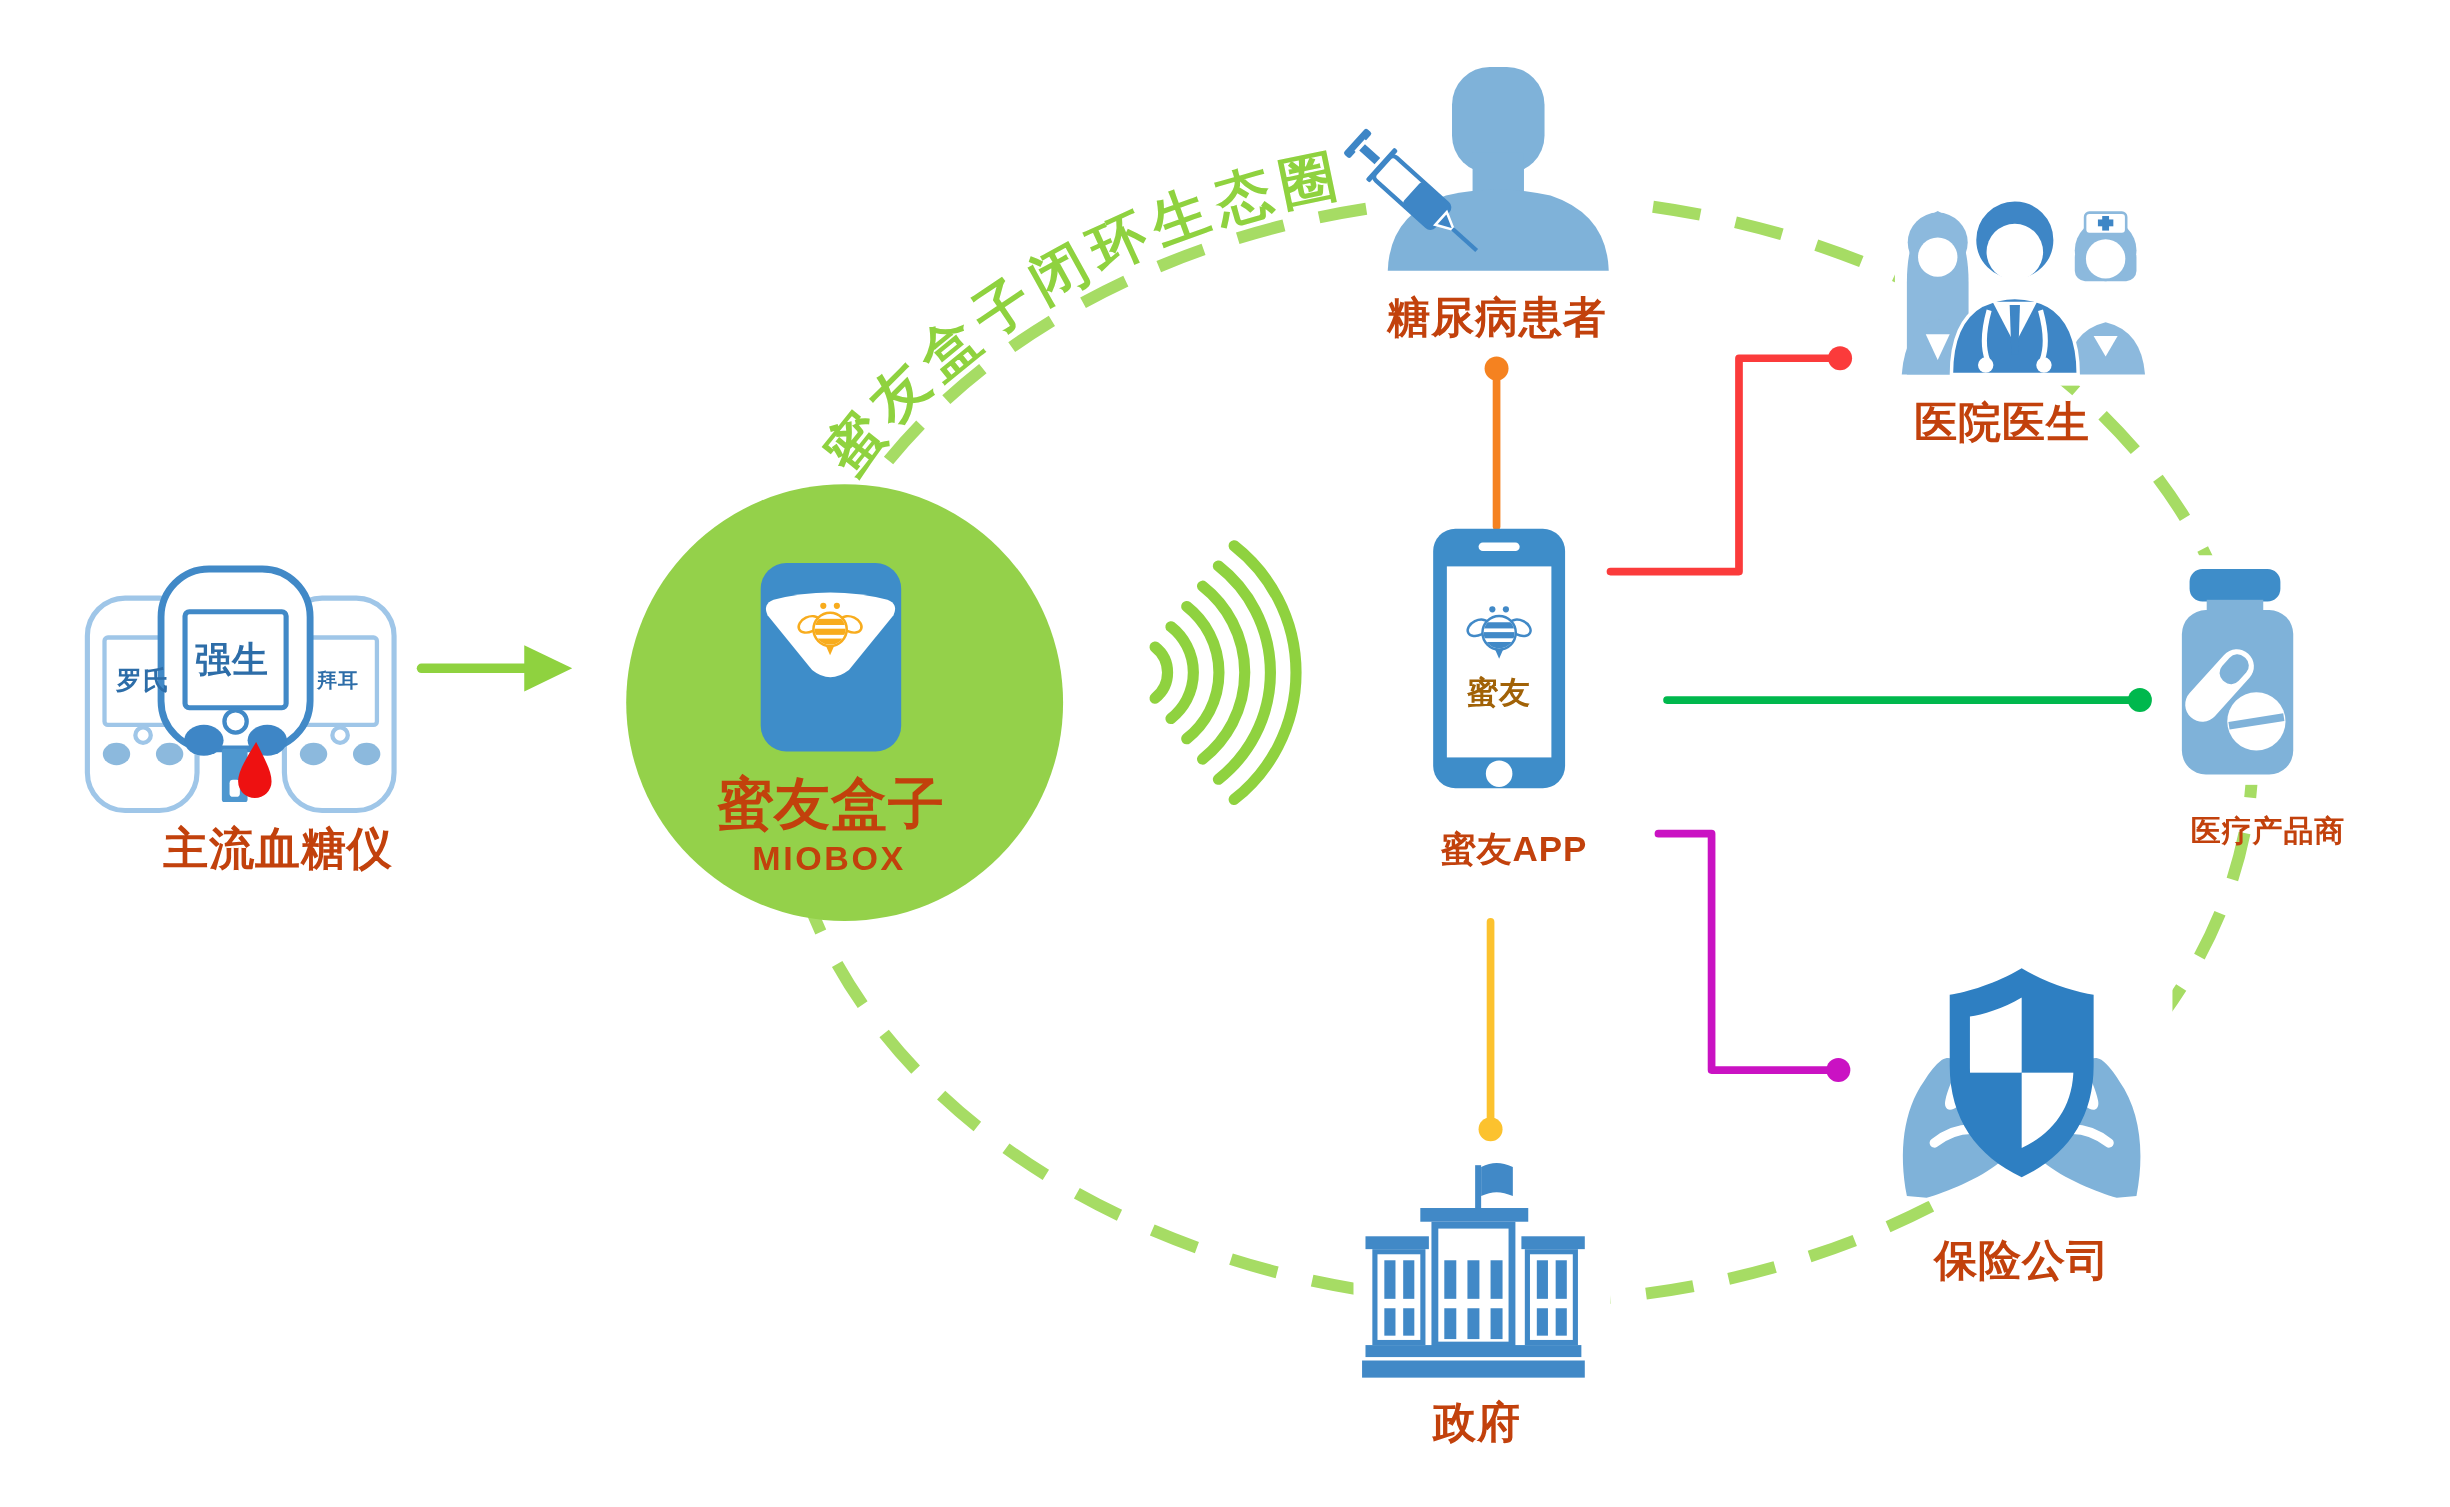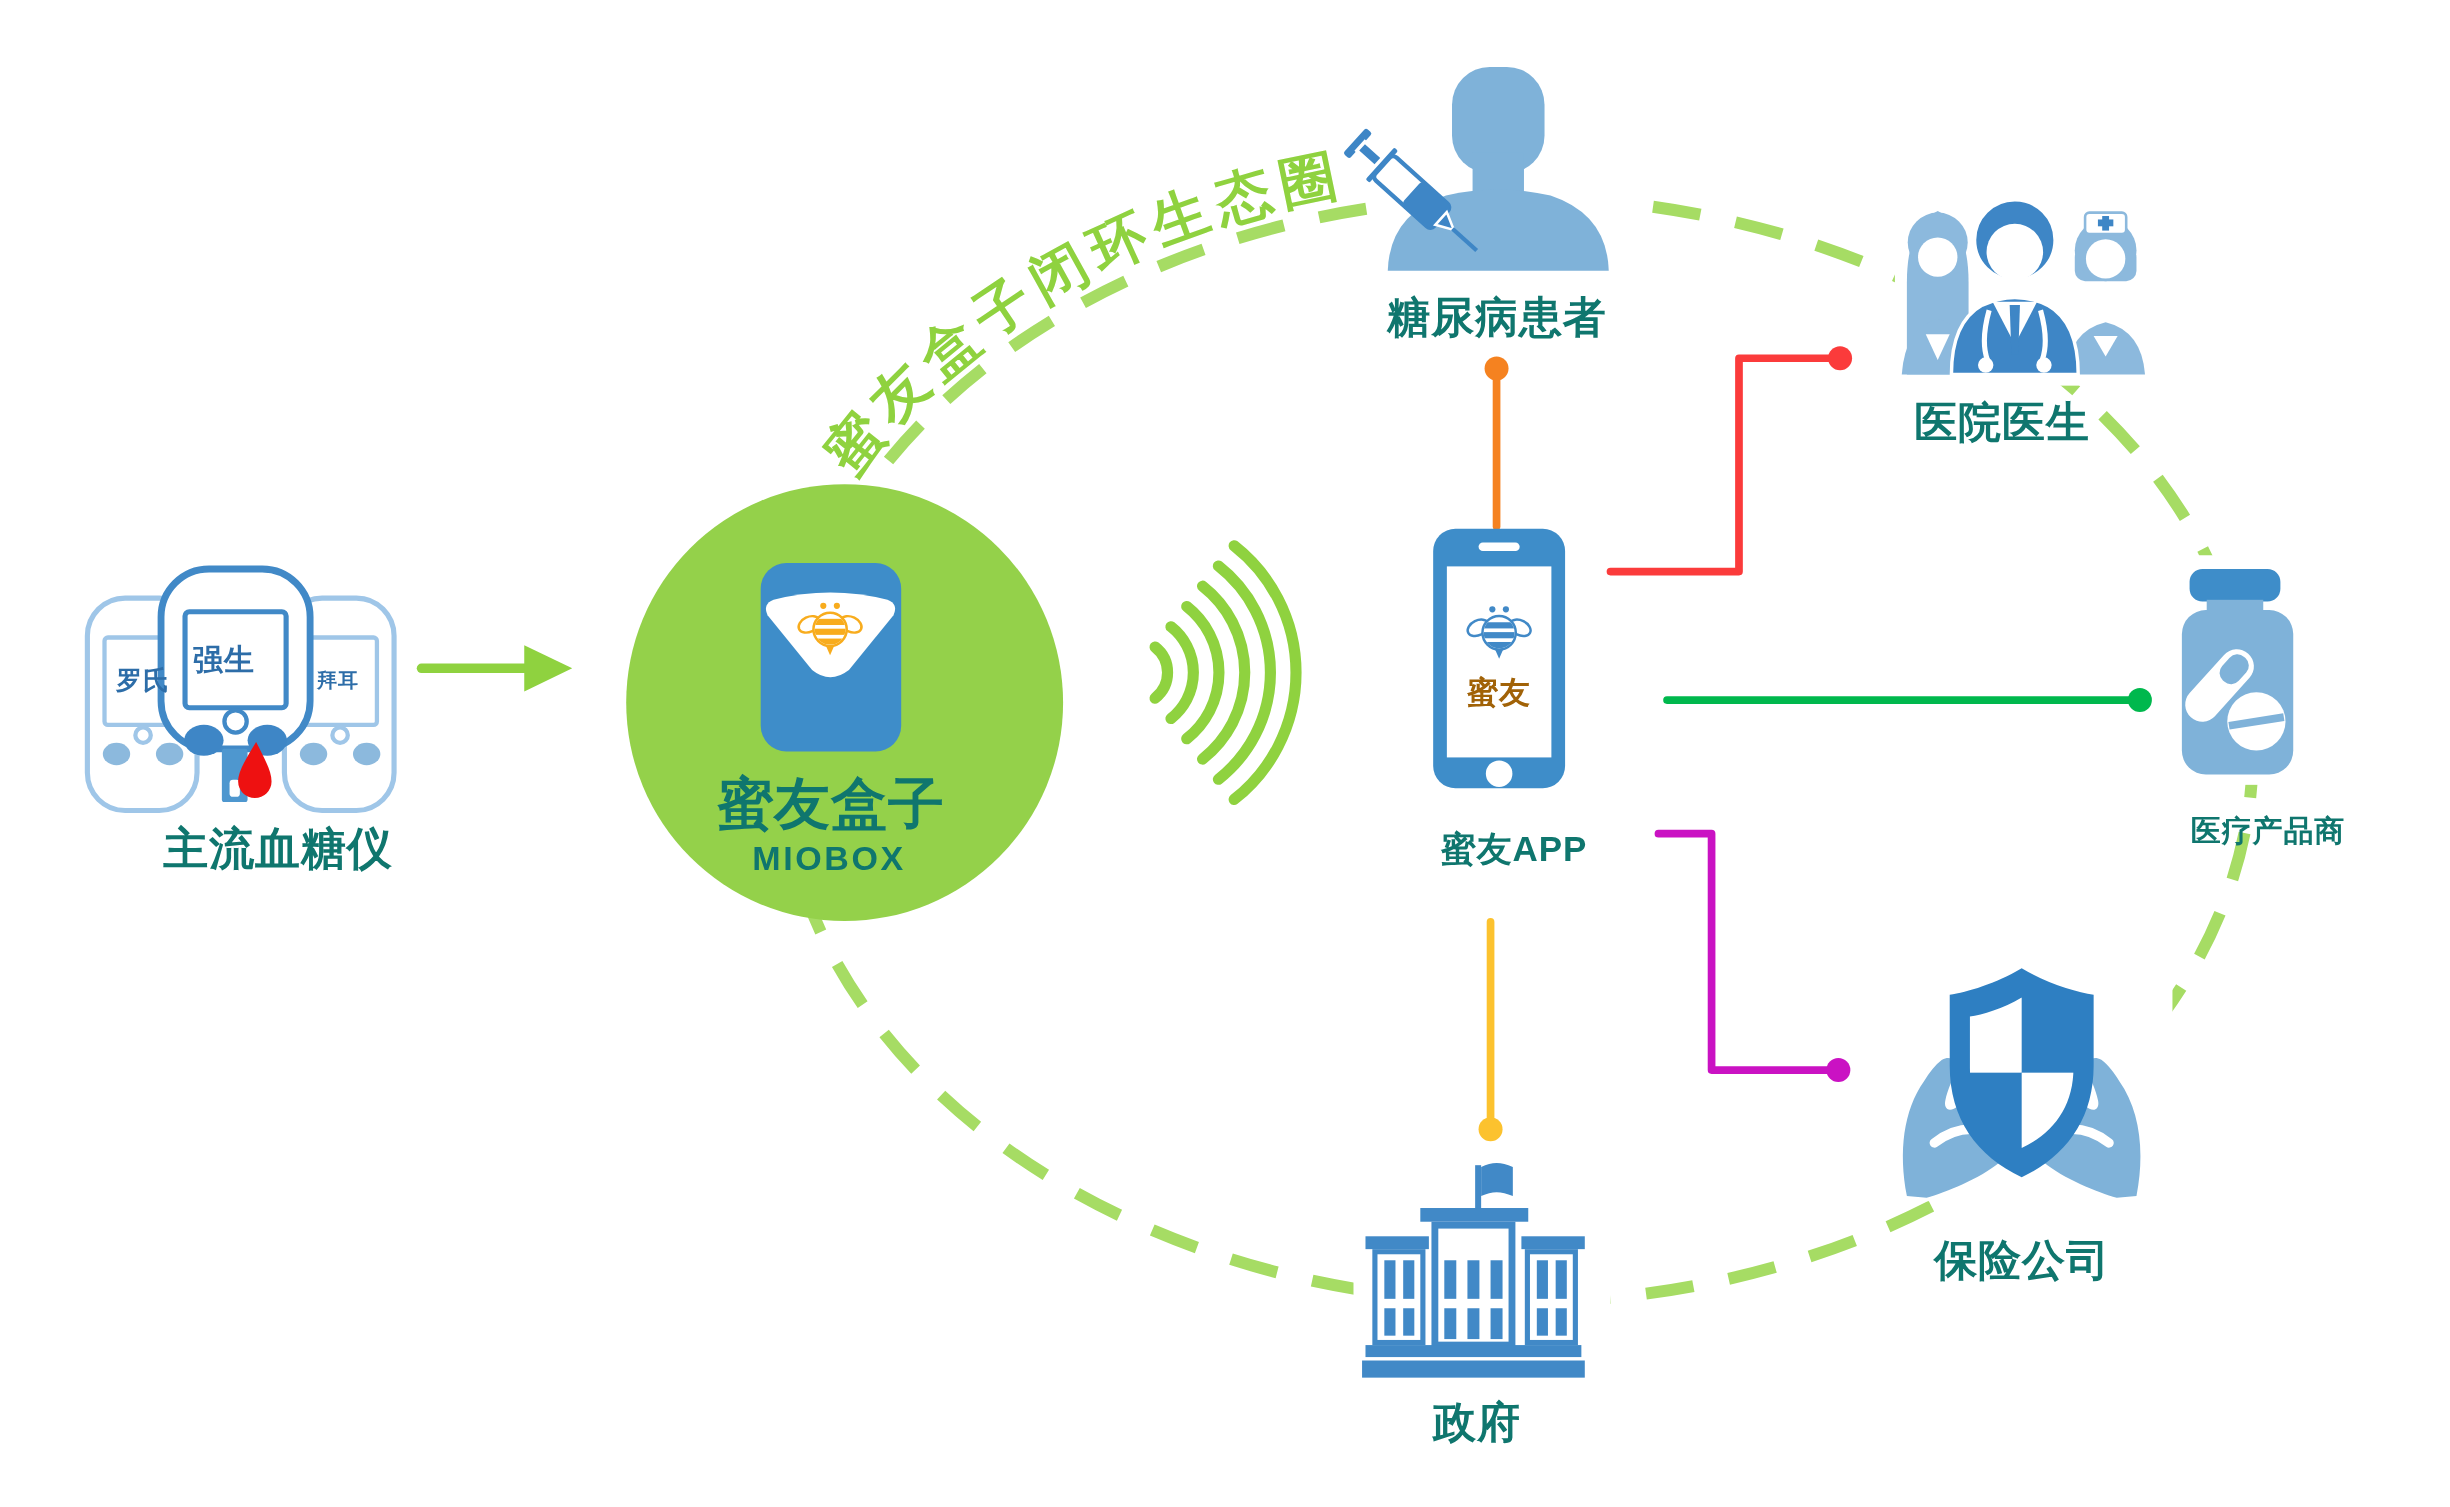--- a/index.html
+++ b/index.html
@@ -1,19 +1,19 @@
 <!DOCTYPE html>
 <html style="font-size:13.7px"><head>
 <meta charset="utf-8">
 <style>
   html,body{margin:0;padding:0;background:#ffffff;}
   .stage{position:relative;width:2450px;height:1508px;background:#ffffff;overflow:hidden;
          font-family:"Liberation Sans",sans-serif;}
   .stage svg{position:absolute;left:0;top:0;width:2450px;height:1508px;}
-  .label{position:absolute;transform:translate(-50%,-50%);font-weight:bold;color:#0f766e;
+  .label{position:absolute;transform:translate(-50%,-50%);font-weight:bold;color:#c2410c;
          white-space:nowrap;line-height:1;letter-spacing:0.9px;}
   .brand{color:#2d6da8;font-weight:bold;}
   .sub{letter-spacing:2.6px;}
 </style>
 </head>
 <body>
 
 <div class="stage">
 
 <svg viewBox="0 0 2860 1760" xmlns="http://www.w3.org/2000/svg">
@@ -232,21 +232,21 @@
     <rect x="1794" y="1471" width="13" height="45"></rect>
     <rect x="1816" y="1471" width="13" height="45"></rect>
     <rect x="1794" y="1527" width="13" height="32"></rect>
     <rect x="1816" y="1527" width="13" height="32"></rect>
     <rect x="1594" y="1570" width="252" height="14"></rect>
     <rect x="1590" y="1588" width="260" height="20"></rect>
   </g>
 </svg>
 
 <div class="label brand" style="left:143px;top:680px;font-size:26px;">罗氏</div>
-<div class="label brand" style="left:224px;top:660px;font-size:30px;">强生</div>
+<div class="label brand" style="left:232px;top:660px;font-size:36px;">强生</div>
 <div class="label brand" style="left:338px;top:680px;font-size:20px;">拜耳</div>
 
 <div class="label" style="left:234px;top:848px;font-size:45px;margin-left:44px;">主流血糖仪</div>
 
 <div class="label" style="left:831px;top:804px;font-size:56px;">蜜友盒子</div>
 <div class="label sub" style="left:829px;top:858px;font-size:34px;">MIOBOX</div>
 
 <div class="label" style="left:1499px;top:692px;font-size:31px;color:#a16207;">蜜友</div>
 <div class="label" style="left:1514px;top:848px;font-size:35px;">蜜友APP</div>
 

